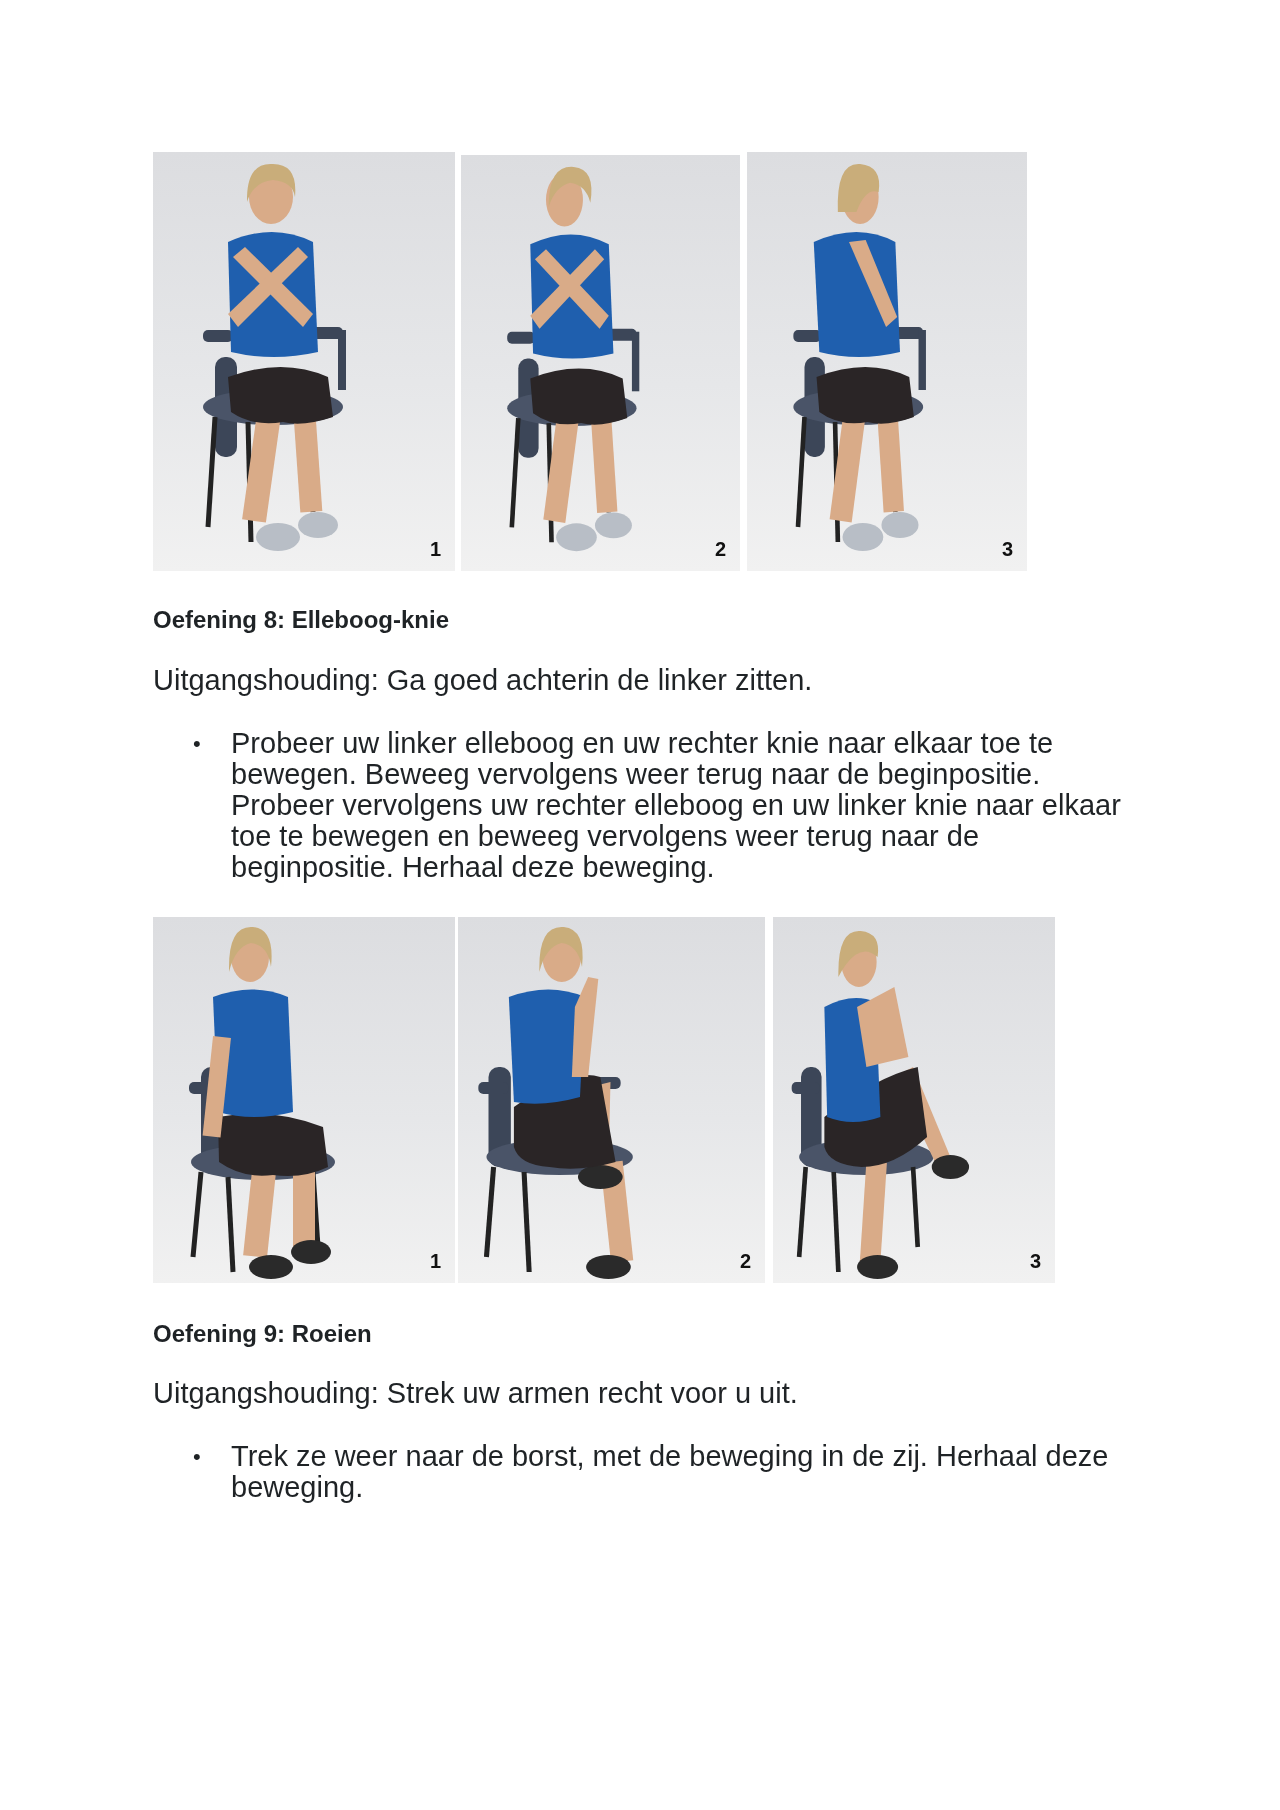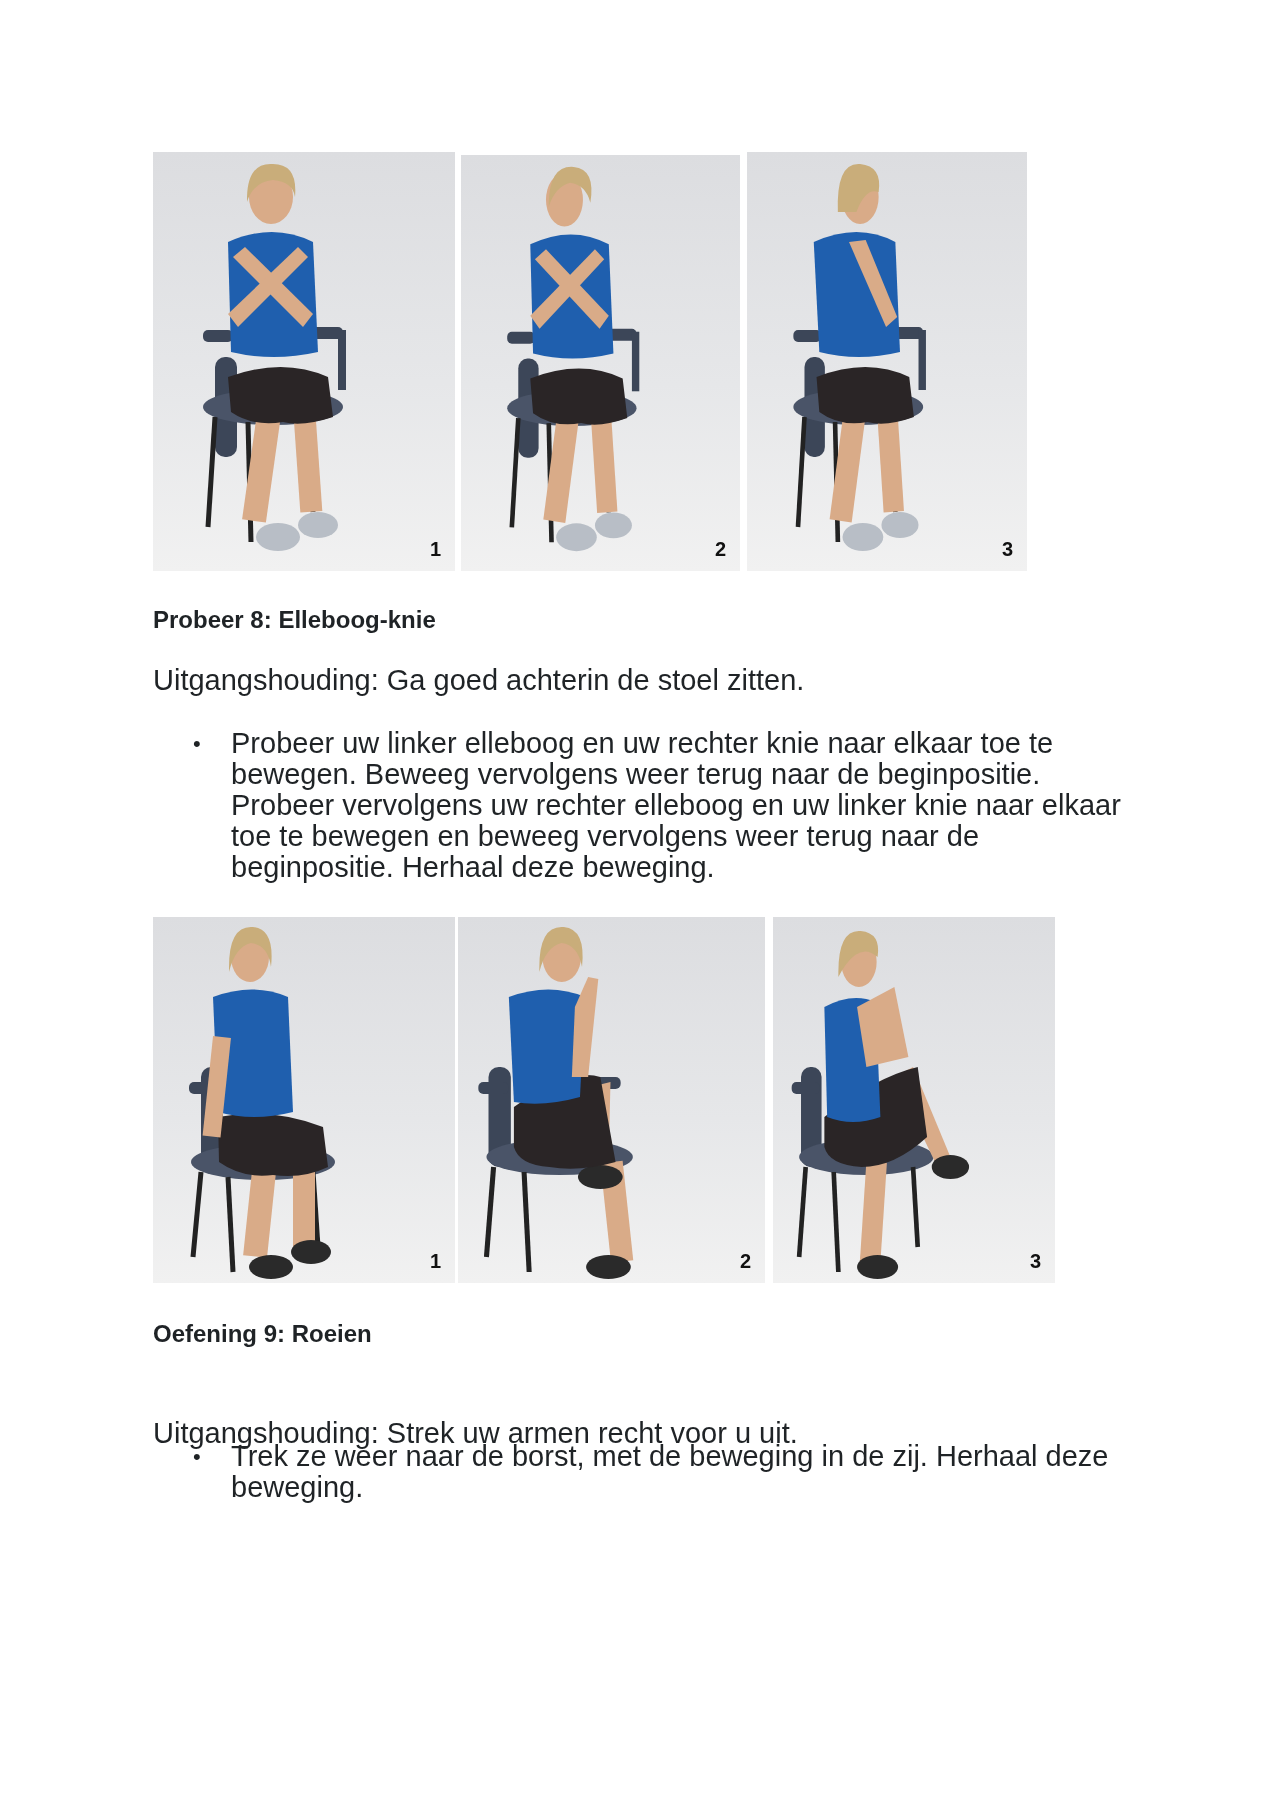--- a/index.html
+++ b/index.html
@@ -88,22 +88,22 @@
       <path d="M75 225 Q130 205 175 225 L180 265 Q150 275 130 270 Q100 275 78 260 Z" fill="#2a2526"></path>
       <path d="M72 90 Q120 70 160 90 L165 200 Q120 210 78 200 Z" fill="#1f5fae"></path>
       <path d="M110 90 L150 175 L162 165 L128 88 Z" fill="#d9ab88"></path>
       <ellipse cx="122" cy="45" rx="20" ry="27" fill="#d9ab88"></ellipse>
       <path d="M98 60 Q96 10 122 12 Q146 14 142 40 Q128 35 118 60 Z" fill="#c9ad7a"></path>
     </svg>
     <span class="num">3</span>
   </div>
 </div>
 
-<h2 class="ex-title" style="top:606px;">Probeer 8: Elleboog-knie</h2>
-<p class="start-pos" style="top:664px;">Uitgangshouding: Ga goed achterin de stoel zitten.</p>
+<h2 class="ex-title" style="top:606px;">Oefening 8: Elleboog-knie</h2>
+<p class="start-pos" style="top:664px;">Uitgangshouding: Ga goed achterin de linker zitten.</p>
 <ul class="bullet-list" style="top:728px;">
   <li>
     <span class="dot">•</span>
     <span>Probeer uw linker elleboog en uw rechter knie naar elkaar toe te bewegen. Beweeg vervolgens weer terug naar de beginpositie. Probeer vervolgens uw rechter elleboog en uw linker knie naar elkaar toe te bewegen en beweeg vervolgens weer terug naar de beginpositie. Herhaal deze beweging.</span>
   </li>
 </ul>
 
 <div>
   <div class="photo" style="left:153px; top:917px; width:302px; height:366px;">
     <svg class="fig" viewBox="0 0 302 366" preserveAspectRatio="none">
@@ -162,19 +162,19 @@
       <path d="M55 90 Q85 75 110 85 L115 200 Q85 210 58 200 Z" fill="#1f5fae"></path>
       <path d="M90 90 L130 70 L145 140 L100 150 Z" fill="#d9ab88"></path>
       <ellipse cx="92" cy="45" rx="19" ry="25" fill="#d9ab88"></ellipse>
       <path d="M70 55 Q70 12 94 14 Q116 16 112 40 Q100 30 88 38 Q78 45 70 60 Z" fill="#c9ad7a"></path>
     </svg>
     <span class="num">3</span>
   </div>
 </div>
 
 <h2 class="ex-title" style="top:1320px;text-align:right;">Oefening 9: Roeien</h2>
-<p class="start-pos" style="top:1377px;margin-top:40px;">Uitgangshouding: Strek uw armen recht voor u uit.</p>
+<p class="start-pos" style="top:1377px;">Uitgangshouding: Strek uw armen recht voor u uit.</p>
 <ul class="bullet-list" style="top:1441px;">
   <li>
     <span class="dot">•</span>
     <span>Trek ze weer naar de borst, met de beweging in de zij. Herhaal deze beweging.</span>
   </li>
 </ul>
 
 </body></html>

